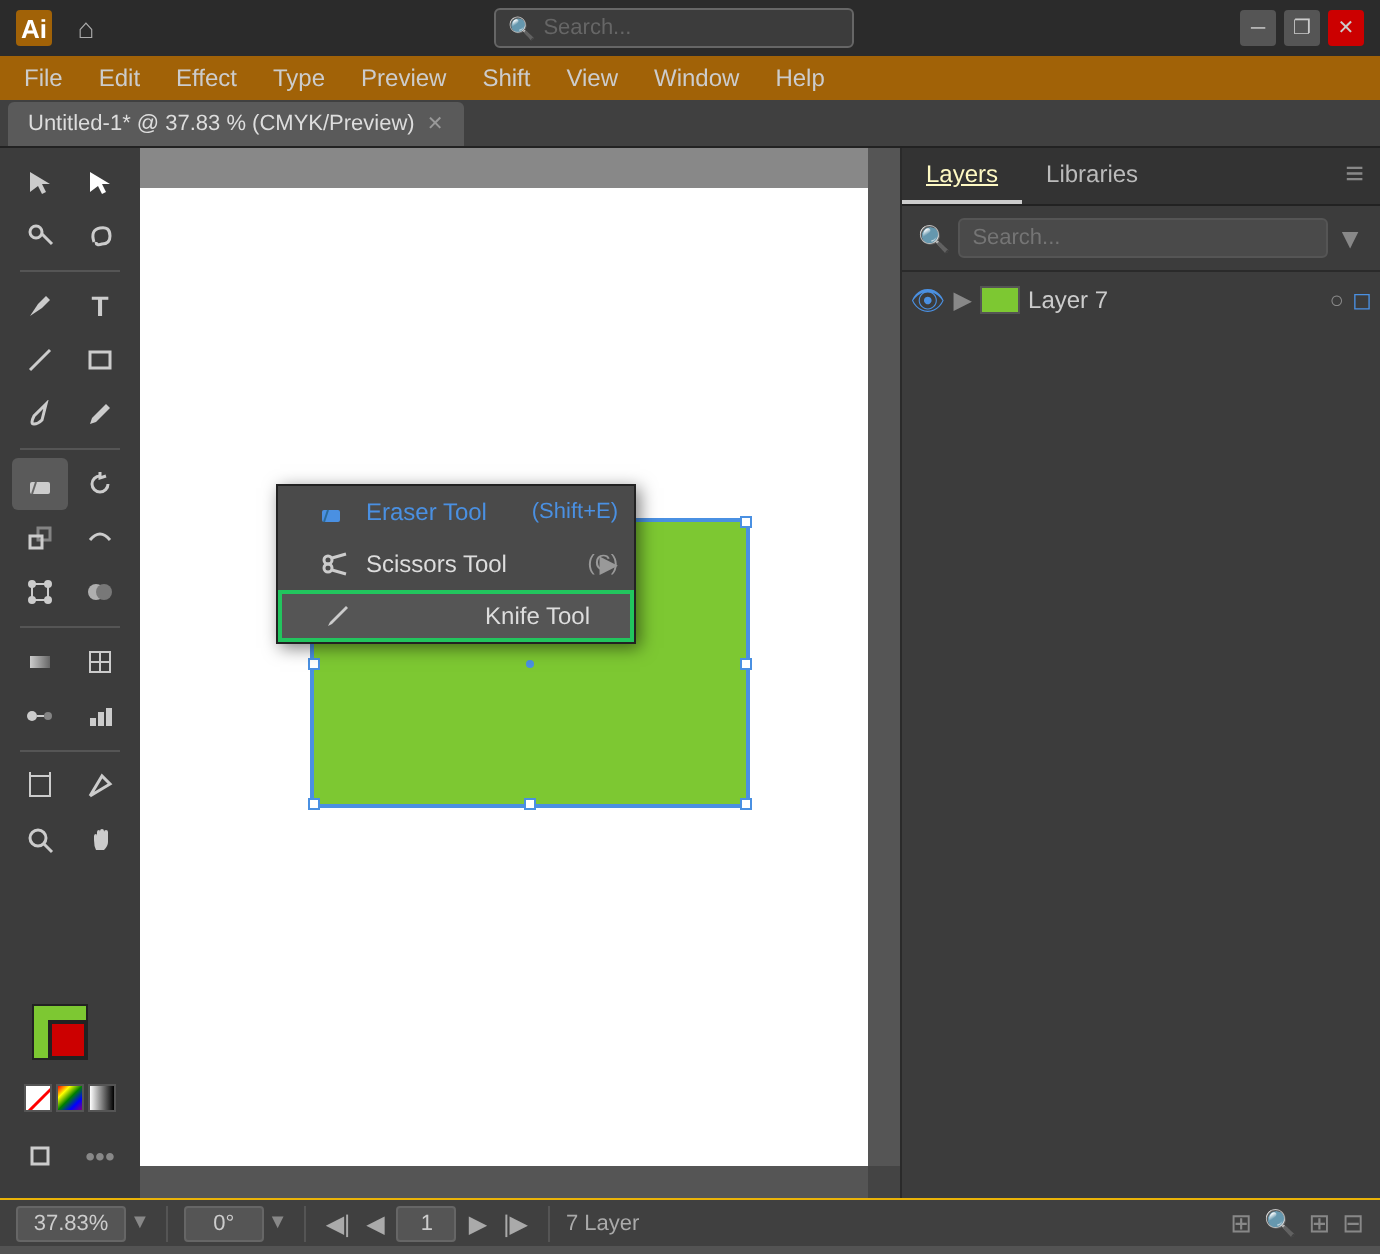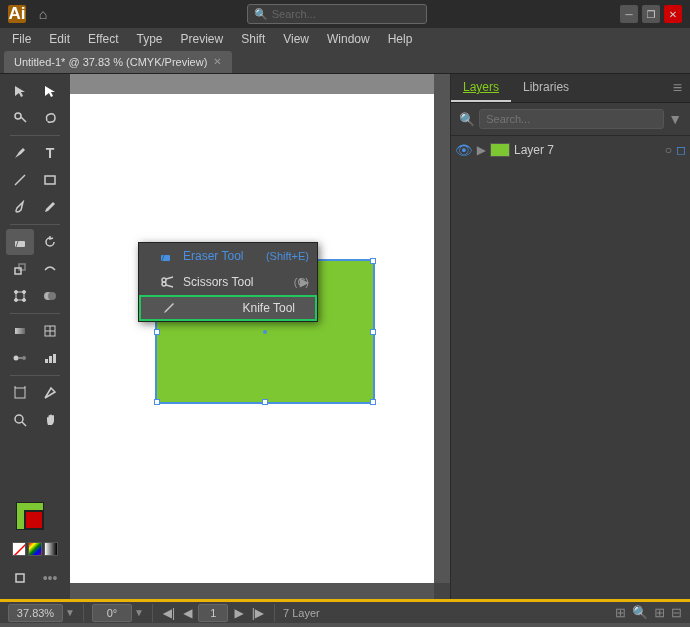--- a/index.html
+++ b/index.html
@@ -7,31 +7,31 @@
 
     
     .title-bar {
       height: 28px;
       background: #2b2b2b;
       display: flex;
       align-items: center;
       padding: 0 8px;
       gap: 6px;
     }
-    .title-bar-icon { width: 18px; height: 18px; background: #a16207; border-radius: 2px; display: flex; align-items: center; justify-content: center; font-size: 17px; font-weight: bold; color: white; }
+    .title-bar-icon { width: 18px; height: 18px; background: #a16207; border-radius: 2px; display: flex; align-items: center; justify-content: center; font-size: 13px; font-weight: bold; color: white; }
     .title-bar-home { width: 22px; height: 22px; display: flex; align-items: center; justify-content: center; color: #aaa; font-size: 14px; }
     .title-bar-spacer { flex: 1; }
     .title-bar-controls { display: flex; gap: 4px; }
     .title-bar-btn { width: 18px; height: 18px; background: #555; border-radius: 2px; display: flex; align-items: center; justify-content: center; font-size: 10px; color: #ccc; cursor: pointer; }
     .title-bar-search { width: 180px; height: 20px; background: #3c3c3c; border: 1px solid #666; border-radius: 3px; display: flex; align-items: center; padding: 0 6px; color: #888; font-size: 11px; }
 
     
     .menu-bar {
       height: 22px;
-      background: #404040;
+      background: #a16207;
       display: flex;
       align-items: center;
       padding: 0 4px;
       gap: 2px;
     }
     .menu-item {
       padding: 2px 8px;
       color: #ccc;
       font-size: 12px;
       cursor: pointer;
@@ -240,21 +240,21 @@
       align-items: center;
     }
     .panel-tab {
       padding: 6px 12px;
       font-size: 12px;
       color: #bbb;
       cursor: pointer;
       border-bottom: 2px solid transparent;
     }
     .panel-tab.active {
-      color: #84cc16;
+      color: #fef9c3;
       border-bottom: 2px solid #ccc;
       text-decoration: underline;
     }
     .panel-menu-btn {
       margin-left: auto;
       padding: 4px 8px;
       color: #888;
       cursor: pointer;
       font-size: 16px;
     }
@@ -292,21 +292,21 @@
     .layer-icons { display: flex; gap: 4px; color: #888; font-size: 11px; }
 
     
     .status-bar {
       height: 24px;
       background: #404040;
       display: flex;
       align-items: center;
       padding: 0 8px;
       gap: 4px;
-      border-top: 3px solid #eab308;
+      border-top: 1px solid #eab308;
       font-size: 11px;
       color: #ccc;
     }
     .status-zoom {
       display: flex;
       align-items: center;
       gap: 2px;
     }
     .status-input {
       width: 55px;

